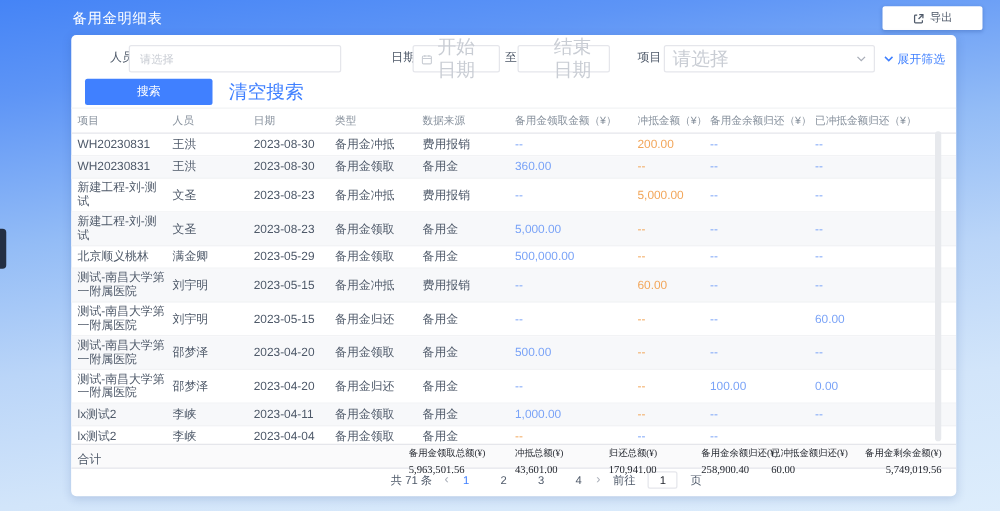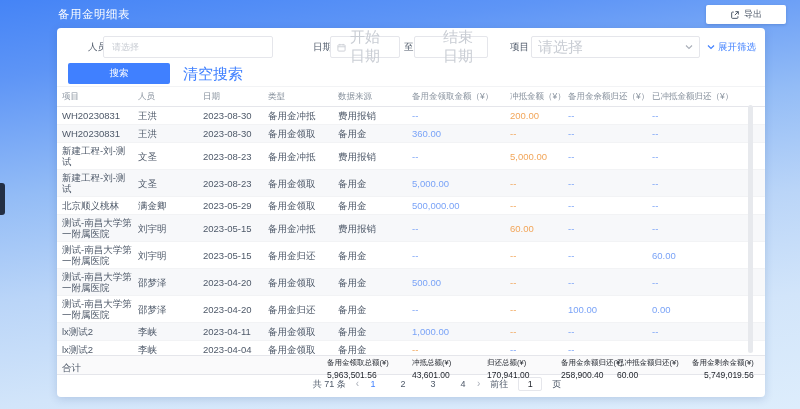--- a/index.html
+++ b/index.html
@@ -36,21 +36,21 @@
   .tbody{height:248px;overflow:hidden;}
   .row{min-height:18px;align-items:center;border-bottom:1px solid #F2F3F5;box-sizing:border-box;}
   .row:nth-child(even){background:#F7F8FA;}
   .cell{font-size:9.5px;color:#4E5969;line-height:11px;padding:2px 4px 2px 0;}
   .blue{color:#7AA3F7;}
   .orange{color:#F2A65A;}
   .scrollbar{position:absolute;left:691px;top:77px;width:5px;height:248px;background:#E7E9ED;border-radius:3px;cursor:grab;}
   
   .summary{position:relative;height:20px;background:#FAFAFB;border-top:1px solid #E5E6EB;border-bottom:1px solid #E5E6EB;box-sizing:border-box;}
   .sum-label{position:absolute;left:5px;top:0;line-height:24px;font-size:9.5px;color:#4E5969;}
-  .sum-items{position:absolute;left:0;top:0;width:100%;height:100%;}
+  .sum-items{position:absolute;left:0;top:0;width:100%;height:100%;font-family:Liberation Serif, serif;}
   .sum-item{position:absolute;top:2px;}
   .sum-item:nth-child(1){left:270px;} .sum-item:nth-child(2){left:355px;}
   .sum-item:nth-child(3){left:430px;} .sum-item:nth-child(4){left:482px;margin-left:22px;}
   .sum-item:nth-child(5){left:560px;} .sum-item:nth-child(6){left:635px;text-align:right;}
   .si-label{font-size:7.5px;color:#1D2129;white-space:nowrap;}
   .si-value{font-size:8.5px;color:#1D2129;margin-top:2px;white-space:nowrap;}
   
   .pager{height:18px;display:flex;align-items:center;justify-content:center;gap:10px;padding-left:52px;background:#fff;}
   .total{font-size:9px;color:#4E5969;}
   .arrow{font-size:10px;color:#A9AEB8;cursor:pointer;line-height:18px;}

